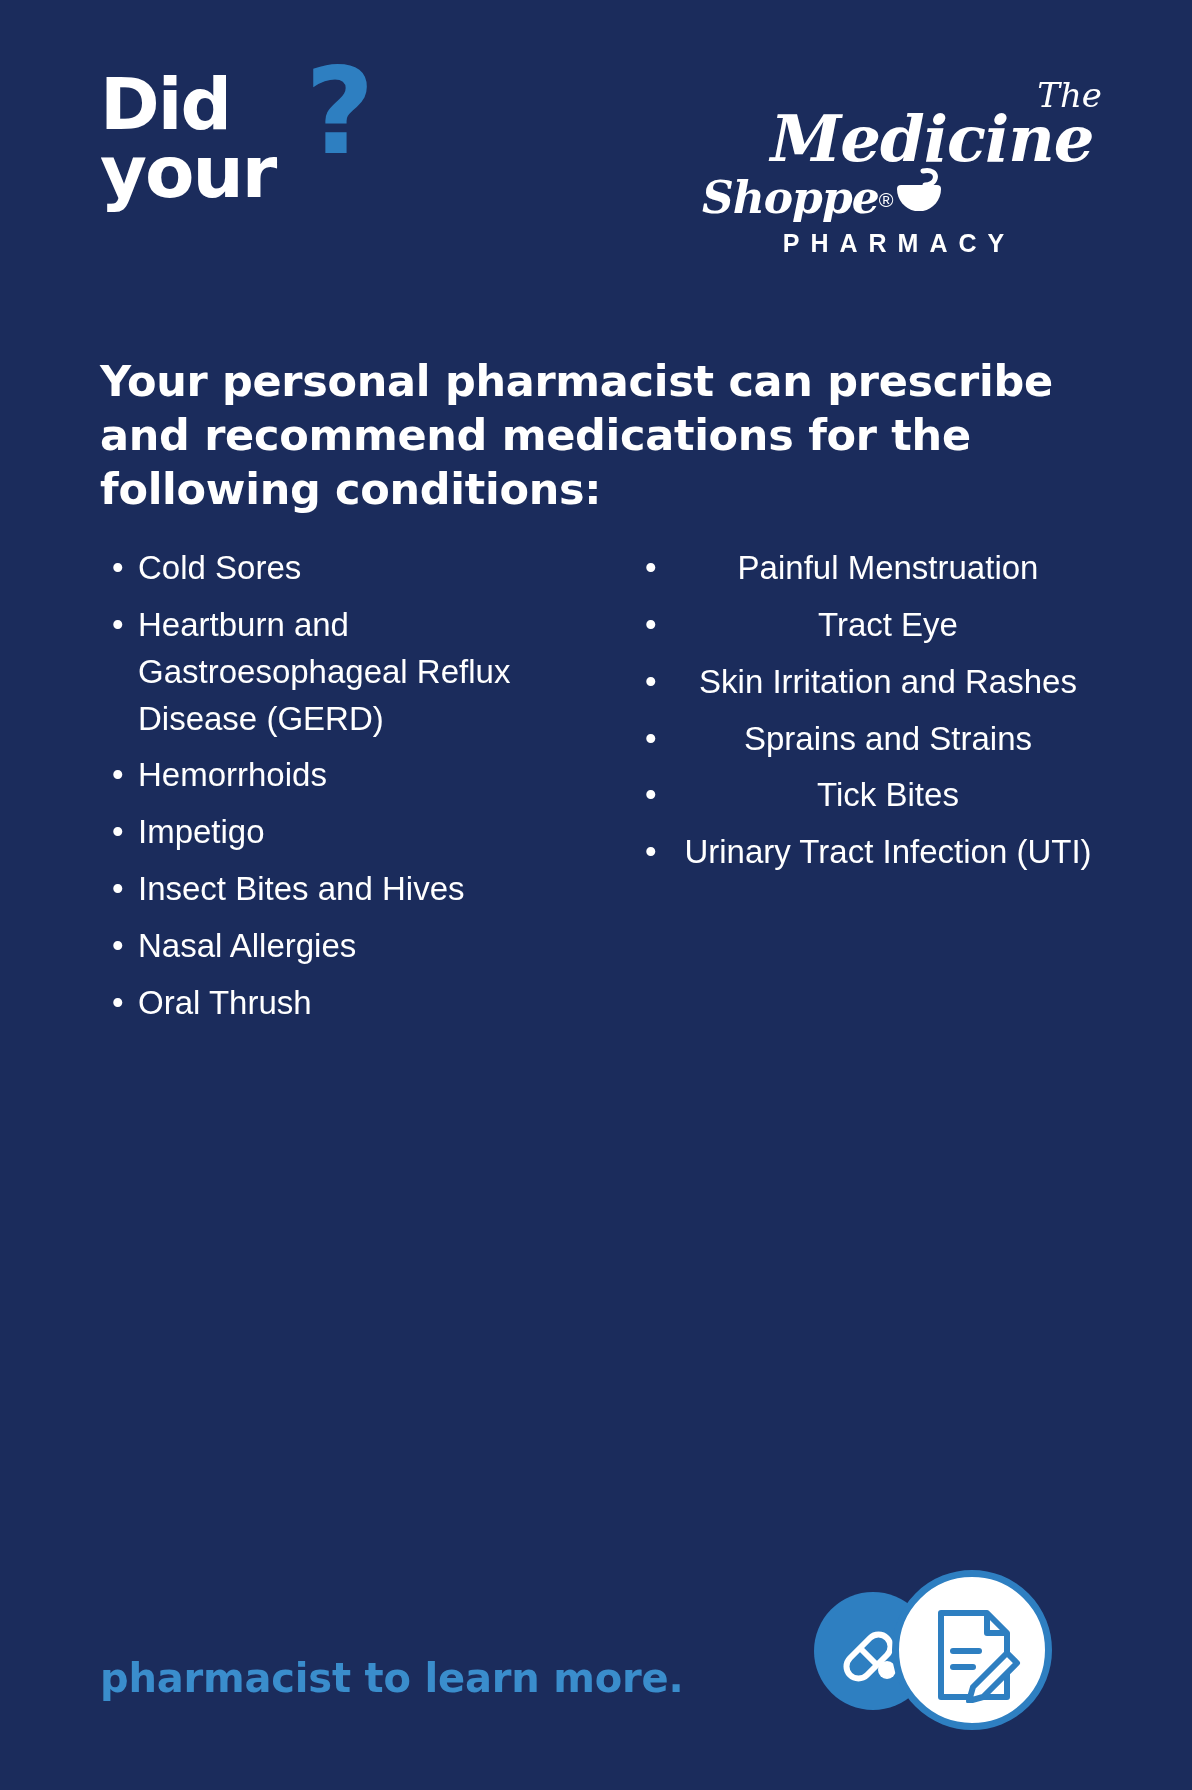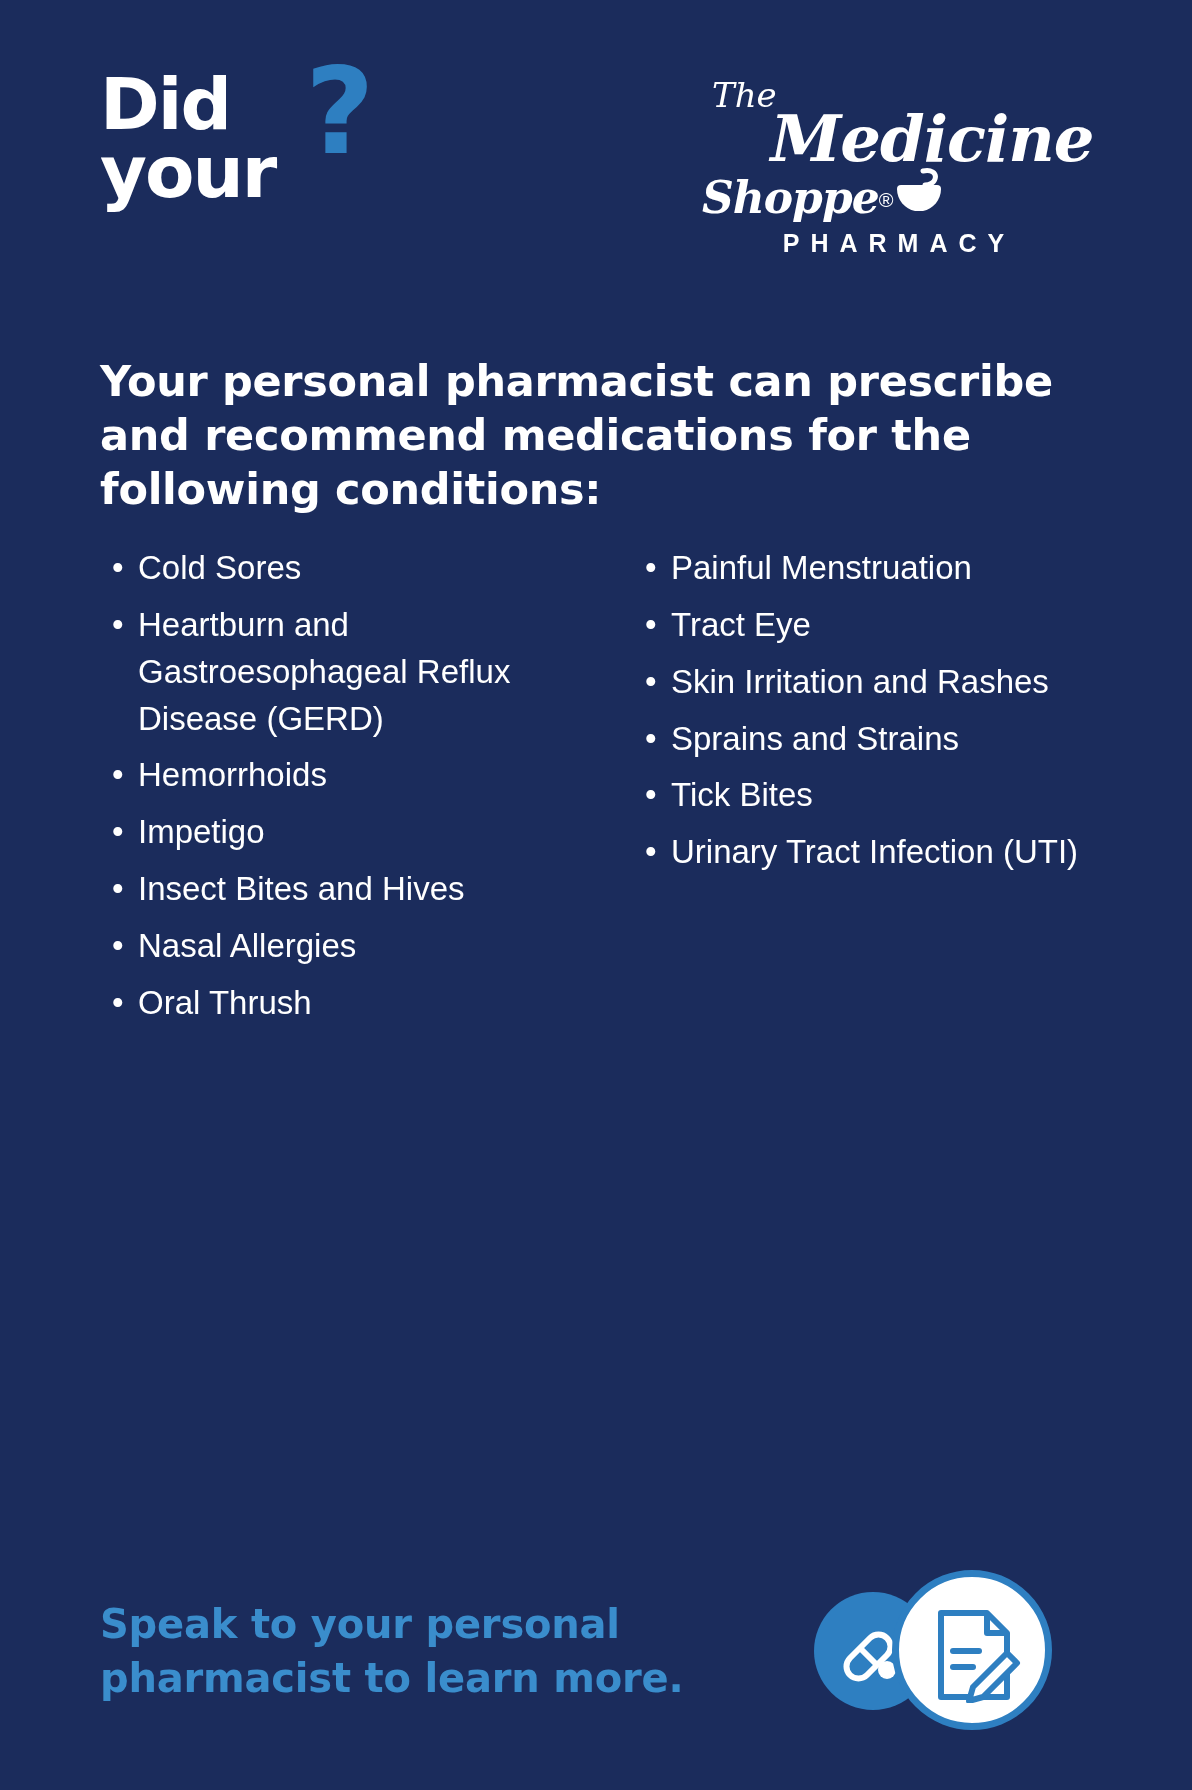--- a/index.html
+++ b/index.html
@@ -69,21 +69,21 @@
     width: 400px;
     text-align: center;
     color: #ffffff;
   }
   .brand-the {
     font-family: "DejaVu Serif", serif;
     font-style: italic;
     font-size: 34px;
     line-height: 1;
     display: block;
-    text-align: left;
+    text-align: right;
     margin-left: 10px;
     margin-bottom: -6px;
   }
   .brand-medicine {
     font-family: "DejaVu Serif", serif;
     font-style: italic;
     font-weight: bold;
     font-size: 64px;
     line-height: 1.02;
     display: block;
@@ -146,21 +146,21 @@
     top: 545px;
     left: 0;
     width: 1192px;
     height: 480px;
   }
   .col {
     position: absolute;
     top: 0;
   }
   .col-left { left: 112px; width: 430px; }
-  .col-right { left: 645px; width: 460px; }
+  .col-right { left: 645px; width: 460px; text-align: center; }
 
   ul.cond {
     list-style: none;
     margin: 0;
     padding: 0;
   }
   ul.cond li {
     position: relative;
     color: #ffffff;
     font-family: "Liberation Sans", sans-serif;
@@ -279,21 +279,20 @@
         <li>Skin Irritation and Rashes</li>
         <li>Sprains and Strains</li>
         <li>Tick Bites</li>
         <li>Urinary Tract Infection (UTI)</li>
       </ul>
     </div>
   </div>
 
   <div class="footer">
     <div class="cta">
-      <div>Speak to your personal</div>
       <div>pharmacist to learn more.</div>
     </div>
 
     <div class="icons">
       <div class="icon-pill-circle">
         <svg class="icon-svg" style="left:26px; top:26px;" width="66" height="66" viewBox="0 0 66 66">
           <g stroke="#ffffff" stroke-width="6" fill="none">
             <path d="M10 40 L30 20 a12 12 0 0 1 17 17 L27 57 a12 12 0 0 1 -17 -17 z"></path>
             <line x1="20" y1="30" x2="37" y2="47"></line>
           </g>

